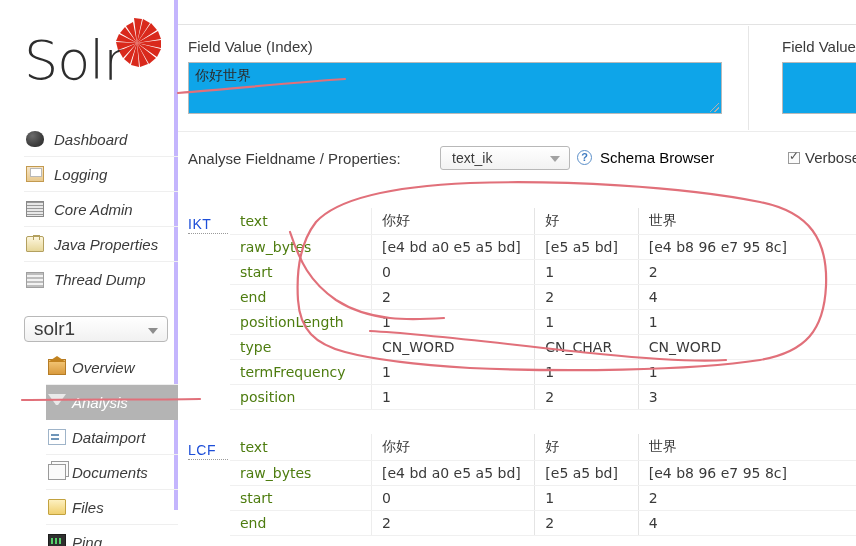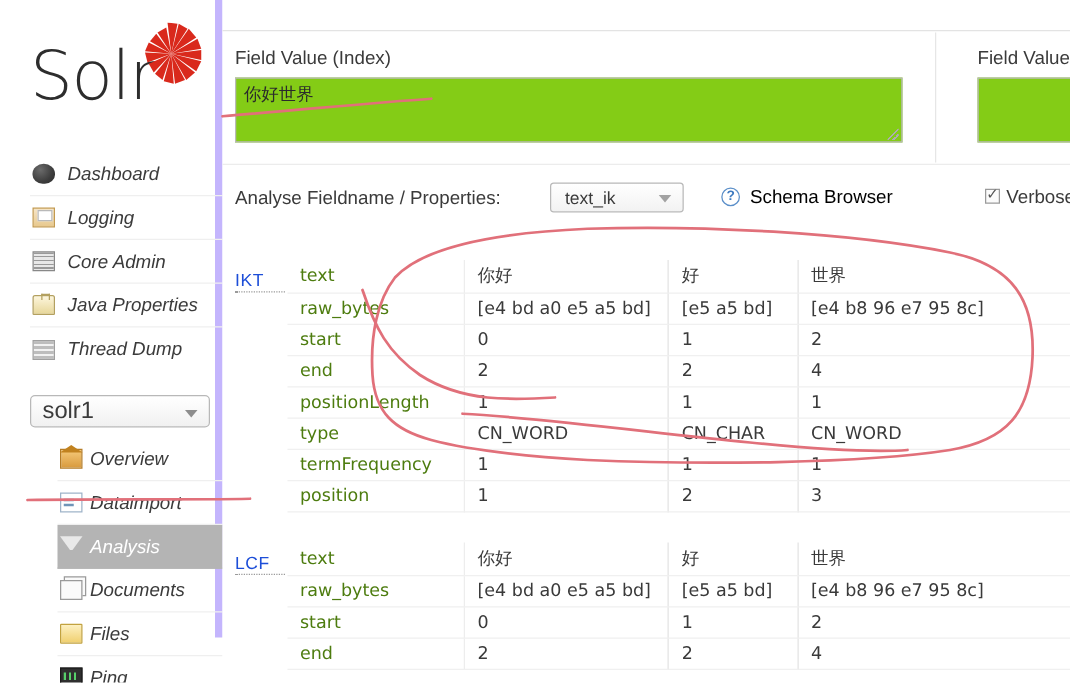--- a/index.html
+++ b/index.html
@@ -10,21 +10,21 @@
     background: #ffffff;
     font-family: "Liberation Sans", sans-serif;
     color: #333;
   }
   #app { position: relative; width: 856px; height: 546px; background:#fff; }
 
   
   #sidebar {
     position: absolute; left: 0; top: 0; width: 178px; height: 510px;
     background: #fff;
-    border-right: 6px solid #c4b5fd;
+    border-right: 4px solid #c4b5fd;
   }
   #logo {
     position: absolute; left: 24px; top: 18px; width: 150px; height: 88px;
   }
   .logo-text {
     position: absolute; left: 0; top: 16px;
     font-size: 54px; line-height: 54px;
     font-family: "DejaVu Sans", sans-serif;
     font-weight: 300; letter-spacing: -1px; color: #2d2d2d;
   }
@@ -84,21 +84,21 @@
   .sub-list { position: absolute; left: 46px; top: 350px; width: 132px; }
   .sub-list .nav-item { padding-left: 26px; font-size: 15px; }
 
   
   #main { position: absolute; left: 178px; top: 0; width: 678px; height: 546px; background:#fff; }
   #main-top-rule { position:absolute; left:0; top:24px; width:678px; height:1px; background:#e3e3e3; }
 
   .field-block { position: absolute; top: 38px; }
   .field-label { font-size: 15px; color: #3a3a3a; margin-bottom: 7px; white-space: nowrap; }
   .field-area {
-    border: 1px solid #b9b9b9; background: #84cc16;
+    border: 1px solid #b9b9b9; background: #0ea5e9;
     font-size: 14px; color: #2b2b2b;
     padding: 4px 6px;
     position: relative;
     font-family: "DejaVu Sans", sans-serif;
   }
   .field-area .resizer {
     position: absolute; right: 2px; bottom: 1px; width: 9px; height: 9px;
     background:
       linear-gradient(135deg, transparent 0 45%, #aeaeae 45% 55%, transparent 55% 100%),
       linear-gradient(135deg, transparent 0 70%, #aeaeae 70% 80%, transparent 80% 100%);
@@ -107,21 +107,21 @@
   #field-index .field-area { height: 52px; }
   #field-query { left: 604px; width: 260px; }
   #field-query .field-area { height: 52px; }
 
   #panel-divider { position:absolute; left: 570px; top: 26px; width:1px; height: 104px; background:#e6e6e6; }
   #panel-rule { position:absolute; left:0; top: 131px; width: 678px; height:1px; background:#ececec; }
 
   #analyse-row { position: absolute; left: 10px; top: 146px; width: 668px; height: 28px; }
   #analyse-label { position:absolute; left:0; top:4px; font-size:15px; color:#3a3a3a; white-space:nowrap; }
   #fieldtype-select {
-    position: absolute; left: 252px; top: 0px; width: 107px; height: 24px;
+    position: absolute; left: 252px; top: 0px; width: 130px; height: 24px;
     border: 1px solid #b8b8b8; border-radius: 3px;
     background: linear-gradient(#ffffff, #f2f2f2);
     font-size: 14px; color: #3b3b3b; line-height: 22px; padding-left: 11px;
     cursor: pointer;
   }
   #fieldtype-select .caret2 {
     position:absolute; right: 9px; top: 9px; width:0; height:0;
     border-left:5px solid transparent; border-right:5px solid transparent;
     border-top:6px solid #a2a2a2;
   }
@@ -226,27 +226,27 @@
     <div id="core-select">
       <span>solr1</span>
       <span class="caret"></span>
     </div>
 
     <div class="sub-list">
       <div class="nav-item">
         <span class="nicon ic-home"></span>
         <span>Overview</span>
       </div>
-      <div class="nav-item">
-        <span class="nicon ic-dataimp"></span>
-        <span>Dataimport</span>
-      </div>
       <div class="nav-item active">
         <span class="nicon ic-filter"></span>
         <span>Analysis</span>
+      </div>
+      <div class="nav-item">
+        <span class="nicon ic-dataimp"></span>
+        <span>Dataimport</span>
       </div>
       <div class="nav-item">
         <span class="nicon ic-docs"></span>
         <span>Documents</span>
       </div>
       <div class="nav-item">
         <span class="nicon ic-files"></span>
         <span>Files</span>
       </div>
       <div class="nav-item">

